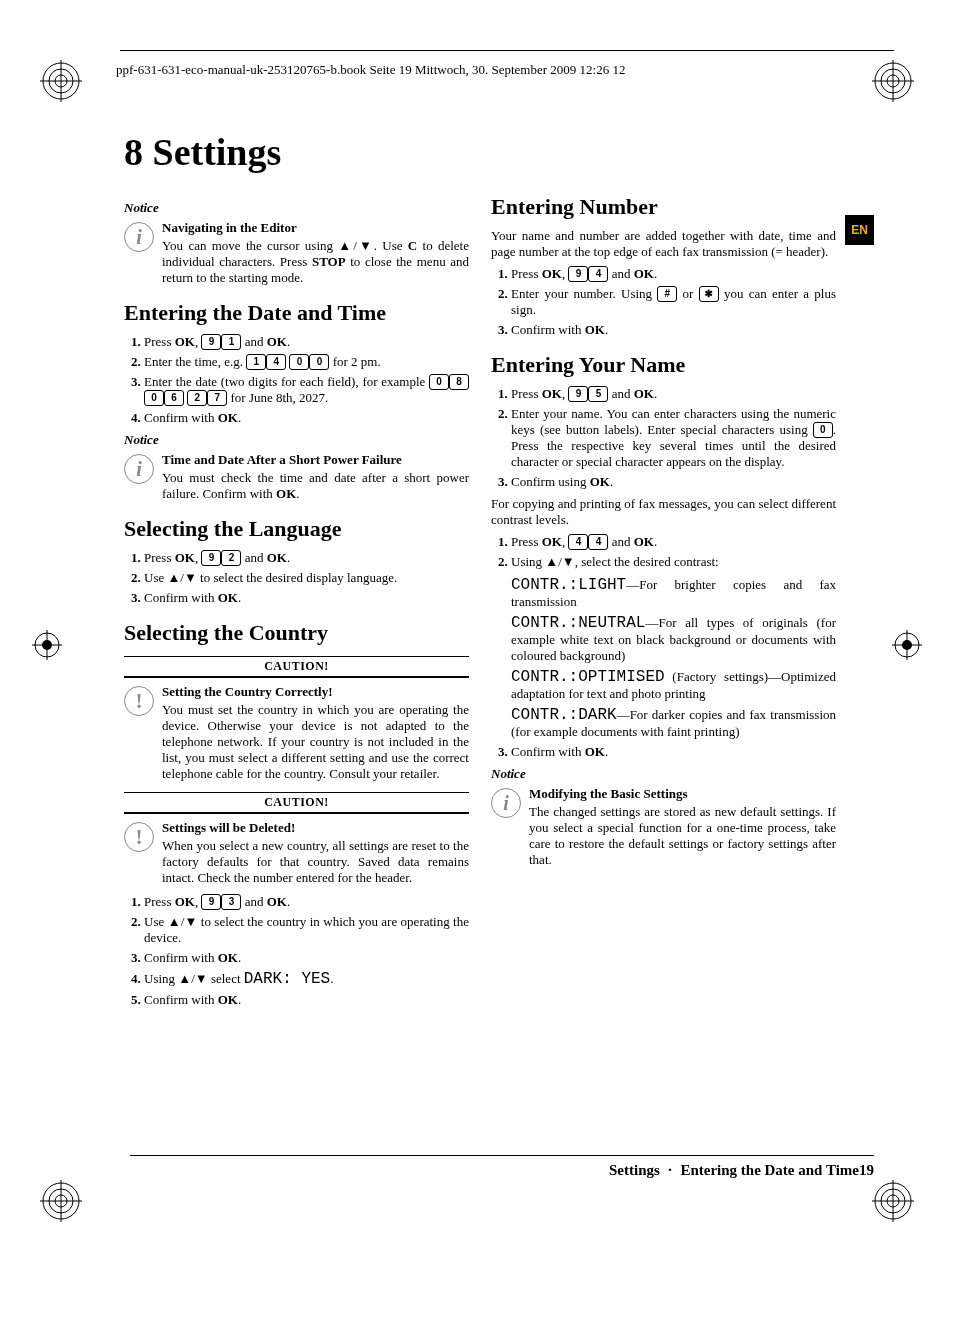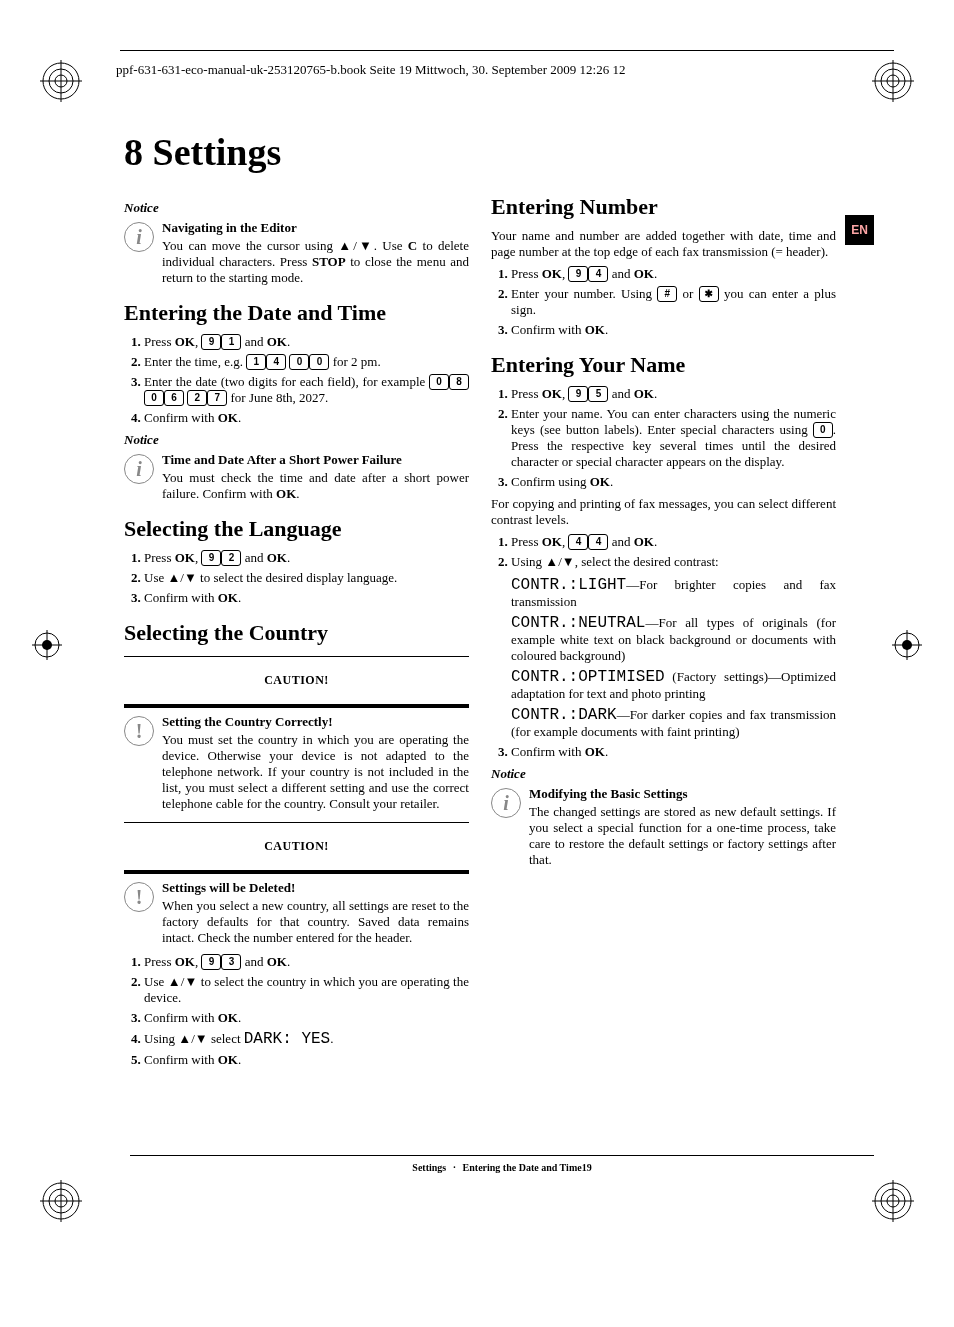--- a/index.html
+++ b/index.html
@@ -122,55 +122,55 @@
     min-width: 10px;
     text-align: center;
     vertical-align: 1px;
     font-family: Arial, sans-serif;
   }
   .caution-banner {
     text-align: center;
     font-weight: bold;
     font-size: 12px;
     border-top: 1px solid #000;
-    border-bottom: 4px solid #000000;
-    padding: 16px 0;
+    border-bottom: 2px solid #000000;
+    padding: 2px 0;
     margin: 10px 0 6px 0;
     letter-spacing: 0.5px;
   }
   .mono {
     font-family: "Courier New", monospace;
     font-size: 16px;
   }
   .indent-block {
     margin-left: 20px;
     text-align: justify;
     margin-bottom: 4px;
   }
   .lang-badge {
     position: absolute;
     right: -30px;
     top: 85px;
     background: #000;
-    color: #fca5a5;
+    color: #eab308;
     font-family: Arial, sans-serif;
     font-weight: bold;
     font-size: 12px;
     padding: 8px 6px;
   }
   .footer {
     position: absolute;
     left: 130px;
     right: 80px;
     top: 1155px;
     border-top: 1.5px solid #000;
     padding-top: 6px;
-    font-size: 10px;
+    font-size: 15px;
     display: flex;
-    justify-content: center;
+    justify-content: flex-end;
     font-weight: bold;
   }
   .footer .dot { margin: 0 4px; }
   b { font-weight: bold; }
   p.intro { margin: 4px 0 6px 0; text-align: justify; }
 </style>
 </head>
 <body>
 
 <svg class="corner" style="left:40px;top:60px" viewBox="0 0 42 42">

